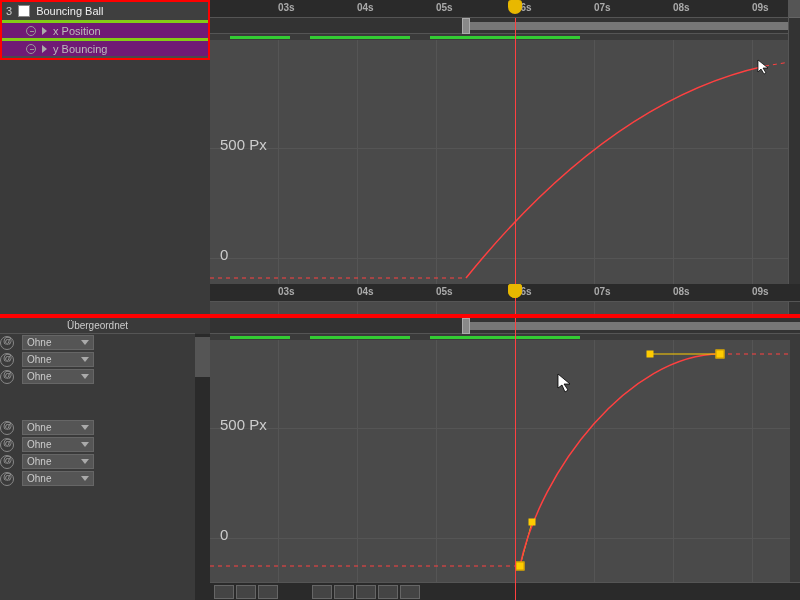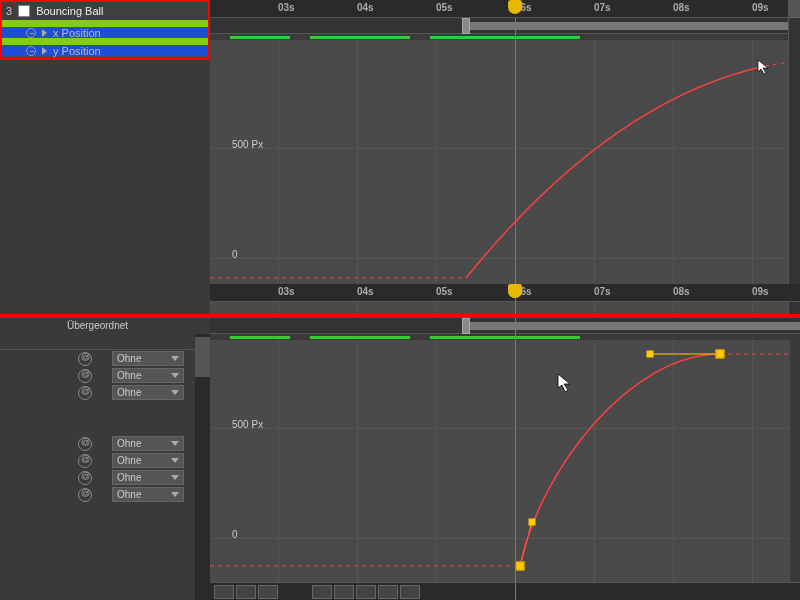--- a/index.html
+++ b/index.html
@@ -3,47 +3,47 @@
 <meta charset="utf-8">
 <style>
 * { margin:0; padding:0; box-sizing:border-box; font-family:"Segoe UI",Tahoma,sans-serif; }
 body { background:#3a3a3a; width:800px; height:600px; overflow:hidden; position:relative; color:#bbb; font-size:11px; }
 .top-panel { position:absolute; top:0; left:0; right:0; height:316px; }
 .layer-box { position:absolute; top:0; left:0; width:210px; height:60px; border:2px solid #ff0000; background:#4a4a4a; }
 .layer-head { display:flex; align-items:center; height:18px; background:#3f3f3f; gap:6px; padding:0 4px; }
 .layer-num { color:#ccc; }
 .layer-color { width:12px; height:12px; background:#fff; border:1px solid #888; }
 .layer-name { color:#eee; font-weight:normal; }
-.prop-row { display:flex; align-items:center; height:18px; gap:6px; padding-left:24px; background:#1d4ed8; border-top:7px solid #84cc16; }
+.prop-row { display:flex; align-items:center; height:18px; gap:6px; padding-left:24px; background:#701a75; border-top:3px solid #84cc16; }
 .stopwatch { width:10px; height:10px; border:1px solid #999; border-radius:50%; position:relative; }
 .stopwatch::after { content:""; position:absolute; width:4px; height:1px; background:#999; top:4px; left:3px; }
 .arrow-r { width:0; height:0; border-left:5px solid #aaa; border-top:4px solid transparent; border-bottom:4px solid transparent; }
 .timeline-area { position:absolute; left:210px; right:0; top:0; bottom:0; }
 .ruler { height:18px; background:#2a2a2a; border-bottom:1px solid #555; position:relative;font-weight:bold; }
 .tick { position:absolute; top:2px; color:#aaa; font-size:10px; }
 .playhead { position:absolute; top:0; width:14px; height:14px; background:#e8b800; border-radius:3px 3px 7px 7px; transform:translateX(-50%); z-index:10; }
 .playhead-line { position:absolute; width:1px; background:#ff4040; top:18px; bottom:0; z-index:5; }
 .work-bar { height:16px; background:#333; position:relative; border-bottom:1px solid #555; }
 .work-handle { position:absolute; width:8px; height:16px; background:#888; border:1px solid #aaa; transform:translateX(-50%); }
 .green-seg { position:absolute; height:3px; background:#3c3; top:36px; }
 .graph { position:absolute; top:40px; left:0; right:10px; bottom:0; background:#4a4a4a; }
 .grid-v { position:absolute; width:1px; background:#555; top:0; bottom:0; }
 .grid-h { position:absolute; height:1px; background:#555; left:0; right:0; }
-.ylabel { position:absolute; top:50%; transform:translateY(-50%); font-size:10px; color:#ccc;margin-left:12px; }
+.ylabel { position:absolute; top:50%; transform:translateY(-50%); font-size:15px; color:#ccc; }
 .curve-svg { position:absolute; top:0; left:0; width:100%; height:100%; overflow:visible; }
 .kf { width:9px; height:9px; background:#ffcc00; border:1px solid #cc9900; position:absolute; transform:translate(-50%,-50%) rotate(0deg); }
 .kf.sq { transform:translate(-50%,-50%); }
 .handle-pt { width:7px; height:7px; background:#ffcc00; position:absolute; transform:translate(-50%,-50%); }
 .cursor { position:absolute; pointer-events:none; }
 .right-gut { position:absolute; right:0; top:0; width:12px; height:316px; background:#333; border-left:1px solid #555; }
 .mid-divider { position:absolute; top:314px; left:0; right:0; height:4px; background:#ff0000; z-index:20; }
 .bottom-panel { position:absolute; top:318px; left:0; right:0; bottom:0; }
 .parent-col { position:absolute; top:0; left:0; width:195px; height:100%; background:#3a3a3a; }
-.parent-head { text-align:center; height:32px; line-height:16px; color:#ccc; background:#3a3a3a; border-bottom:1px solid #555; font-size:10px; }
-.parent-row { display:flex; align-items:center; height:17px; gap:20px; padding-left:78px; }
+.parent-head { text-align:center; height:16px; line-height:16px; color:#ccc; background:#3a3a3a; border-bottom:1px solid #555; font-size:10px; }
+.parent-row { display:flex; align-items:center; height:17px; gap:8px; }
 .spiral { width:14px; height:14px; border:1px solid #888; border-radius:50%; position:relative; }
 .spiral::after { content:"@"; font-size:9px; color:#aaa; position:absolute; top:-1px; left:2px; }
 .dd { width:72px; height:15px; background:#555; border:1px solid #666; display:flex; align-items:center; justify-content:space-between; padding:0 4px; font-size:10px; color:#ccc; cursor:pointer; }
 .dd-arr { width:0; height:0; border-left:4px solid transparent; border-right:4px solid transparent; border-top:5px solid #aaa; }
 .scroll-track { position:absolute; left:195px; width:15px; top:16px; bottom:0; background:#2a2a2a; }
 .scroll-thumb { width:100%; background:#555; }
 .bottom-toolbar { position:absolute; bottom:0; left:0; right:0; height:18px; background:#2a2a2a; border-top:1px solid #555; display:flex; align-items:center; gap:2px; padding:0 4px; }
 .tb-btn { width:20px; height:14px; background:#444; border:1px solid #666; }
 </style>
 </head>
@@ -57,21 +57,21 @@
       <span class="layer-name">Bouncing Ball</span>
     </div>
     <div class="prop-row">
       <span class="stopwatch"></span>
       <span class="arrow-r"></span>
       <span>x Position</span>
     </div>
     <div class="prop-row">
       <span class="stopwatch"></span>
       <span class="arrow-r"></span>
-      <span>y Position</span>
+      <span>y Bouncing</span>
     </div>
   </div>
 
   <div class="timeline-area">
     <div class="ruler">
       <span class="tick" style="left:68px">03s</span>
       <span class="tick" style="left:147px">04s</span>
       <span class="tick" style="left:226px">05s</span>
       <span class="tick" style="left:305px">06s</span>
       <span class="tick" style="left:384px">07s</span>

